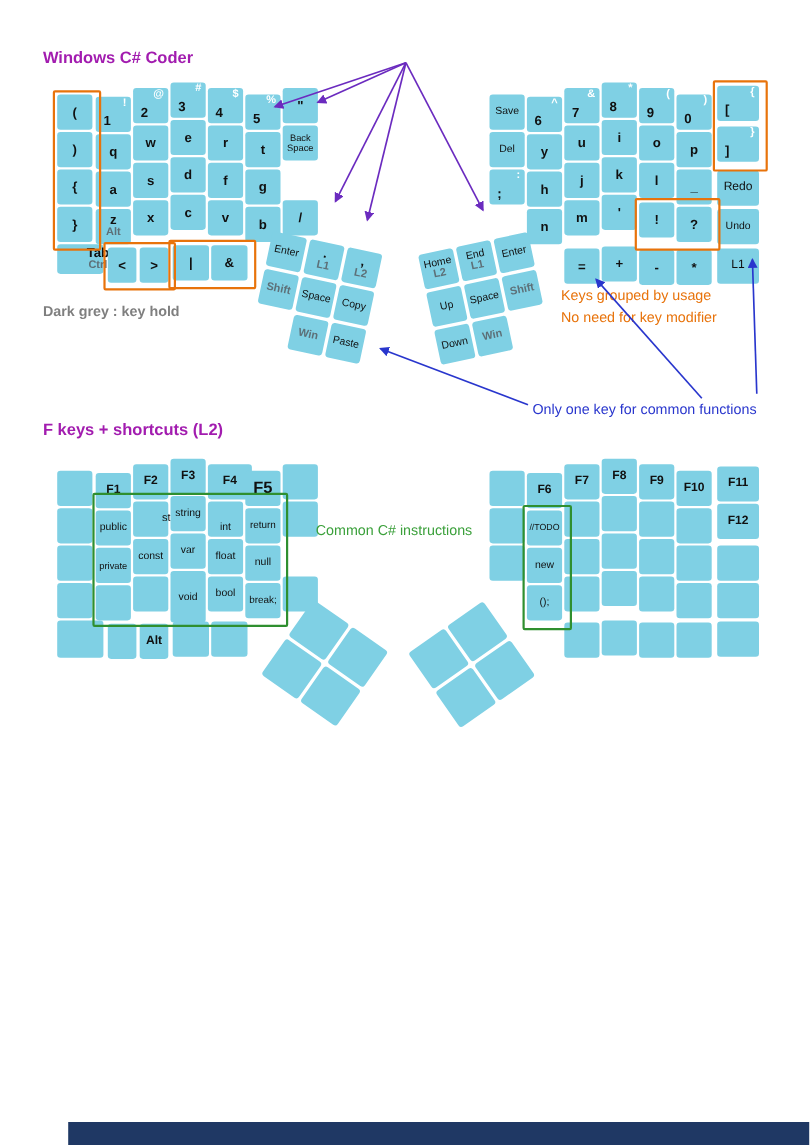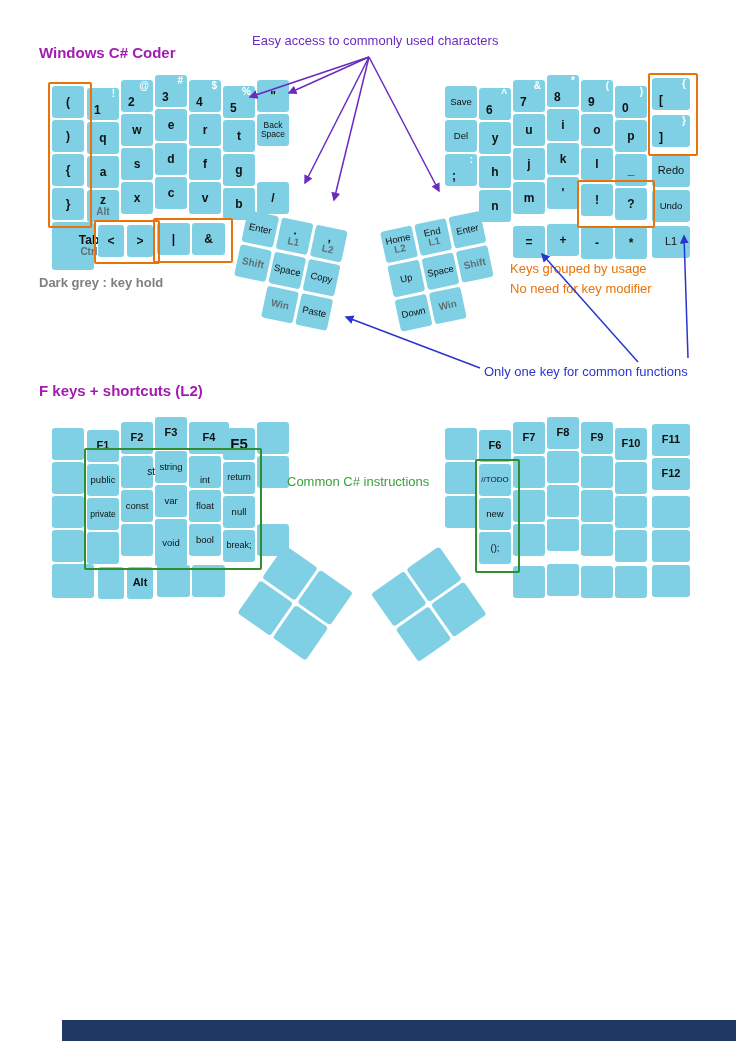--- a/index.html
+++ b/index.html
@@ -49,21 +49,20 @@
       <line x1="369" y1="57" x2="305" y2="183" stroke="#6b2bbf" stroke-width="1.5" marker-end="url(#arw-purple)"></line>
       <line x1="369" y1="57" x2="334" y2="200" stroke="#6b2bbf" stroke-width="1.5" marker-end="url(#arw-purple)"></line>
       <line x1="369" y1="57" x2="439" y2="191" stroke="#6b2bbf" stroke-width="1.5" marker-end="url(#arw-purple)"></line>
       <line x1="480" y1="368" x2="346" y2="317" stroke="#2936cd" stroke-width="1.5" marker-end="url(#arw-blue)"></line>
       <line x1="638" y1="362" x2="542" y2="254" stroke="#2936cd" stroke-width="1.5" marker-end="url(#arw-blue)"></line>
       <line x1="688" y1="358" x2="684" y2="236" stroke="#2936cd" stroke-width="1.5" marker-end="url(#arw-blue)"></line>
     </svg>
 
   <div class="label t-main-title" style="left:39px;top:44px">Windows C# Coder</div>
 
-  <div class="label t-purple" style="left:252px;top:33px">Easy access to commonly used characters</div>
 
   <div class="label t-grey" style="left:39px;top:275px">Dark grey : key hold</div>
 
   <div class="label t-orange" style="left:510px;top:261px">Keys grouped by usage</div>
 
   <div class="label t-orange" style="left:510px;top:281px">No need for key modifier</div>
 
   <div class="label t-blue" style="left:484px;top:364px">Only one key for common functions</div>
 
   <div class="label t-main-title" style="left:39px;top:382px">F keys + shortcuts (L2)</div>
@@ -152,21 +151,21 @@
     </div>
     <div class="key" style="left: 257px; top: 80px; width: 32px; height: 32px;">
       <span class="main" style="font-size: 12px; font-weight: bold;">"</span>
     </div>
     <div class="key" style="left: 257px; top: 114px; width: 32px; height: 32px;">
       <span class="main" style="font-size: 8.5px; font-weight: normal;">Back Space</span>
     </div>
     <div class="key" style="left: 257px; top: 182px; width: 32px; height: 32px;">
       <span class="main" style="font-size: 12px; font-weight: bold;">/</span>
     </div>
-    <div class="key" style="left: 52px; top: 222px; width: 42px; height: 48px; padding-left: 32px;">
+    <div class="key" style="left: 52px; top: 222px; width: 42px; height: 27px; padding-left: 32px;">
       <span class="main" style="font-size: 12px; font-weight: bold;">Tab</span>
       <span class="hold">Ctrl</span>
     </div>
     <div class="key" style="left: 98px; top: 225px; width: 26px; height: 32px;">
       <span class="main" style="font-size: 12px; font-weight: bold;">&lt;</span>
     </div>
     <div class="key" style="left: 127px; top: 225px; width: 26px; height: 32px;">
       <span class="main" style="font-size: 12px; font-weight: bold;">&gt;</span>
     </div>
     <div class="key" style="left: 157px; top: 223px; width: 33px; height: 32px;">

